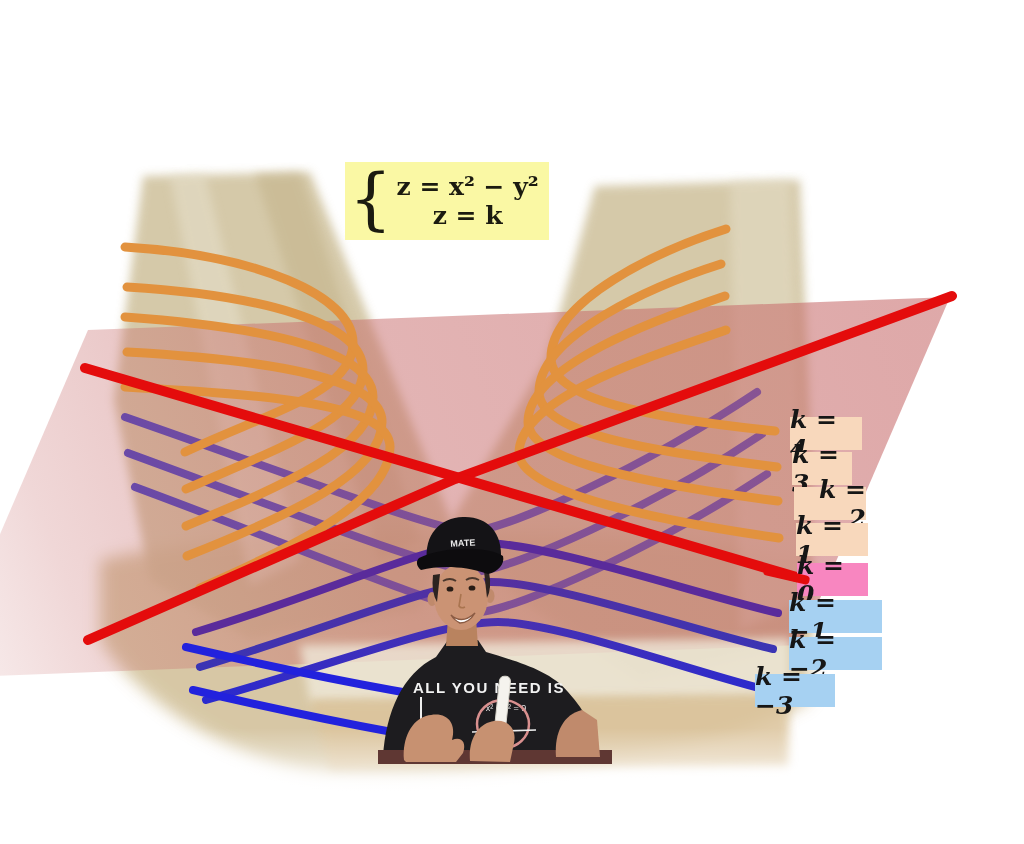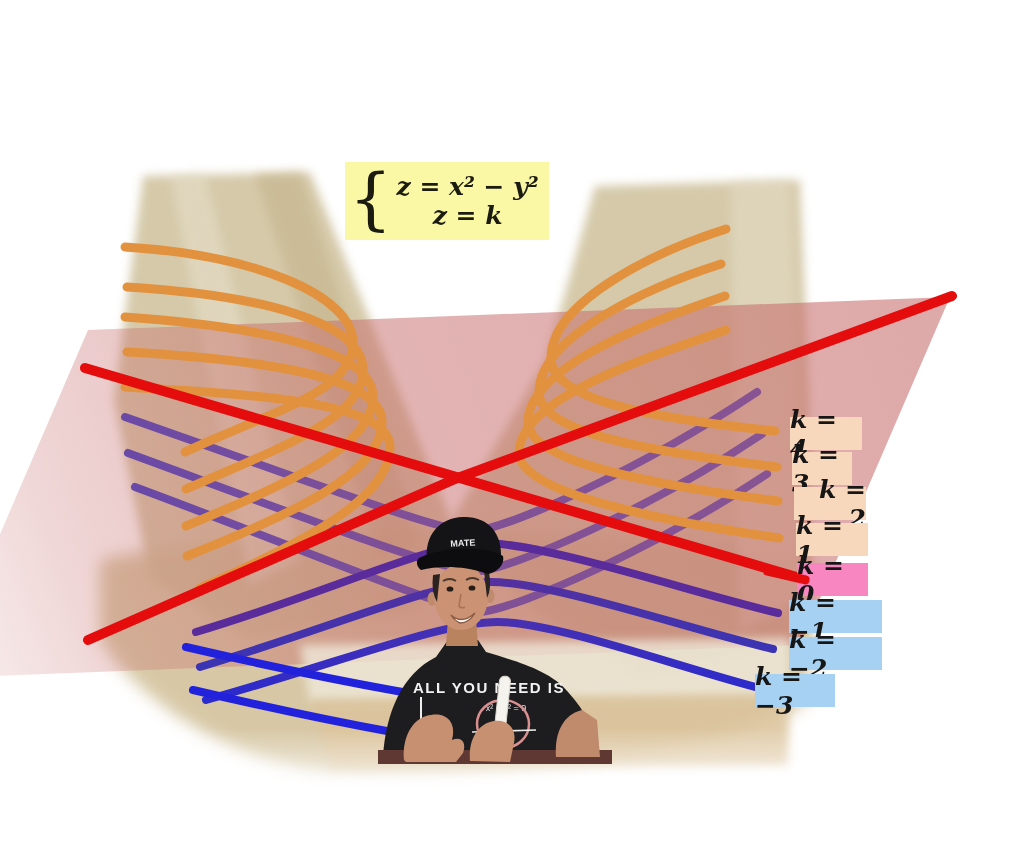--- a/index.html
+++ b/index.html
@@ -5,21 +5,21 @@
   html,body{margin:0;padding:0;background:#ffffff;}
   #stage{position:relative;width:1024px;height:844px;background:#ffffff;overflow:hidden;
          font-family:"DejaVu Serif", serif;}
   #scene{position:absolute;left:0;top:0;}
   .page-title{position:absolute;left:115px;top:99px;width:640px;
       font-family:"Liberation Serif", serif;font-weight:bold;font-size:26px;
       letter-spacing:.3px;color:#121212;}
   .eq-box{position:absolute;left:345px;top:162px;width:204px;height:78px;
       background:#FAF8A4;display:flex;align-items:center;padding:0 6px 0 4px;box-sizing:border-box;}
   .eq-brace{font-size:68px;font-weight:400;line-height:70px;color:#1b1b10;margin-top:-4px;}
-  .eq-lines{flex:1;text-align:center;color:#1b1b10;font-weight:bold;font-style:italic;}
+  .eq-lines{flex:1;text-align:center;color:#1b1b10;font-weight:bold;}
   .eq-l1{font-size:25px;line-height:30px;}
   .eq-l2{font-size:25px;line-height:28px;}
   .klabel{position:absolute;height:33px;display:flex;align-items:center;justify-content:center;
       font-style:italic;font-weight:bold;font-size:25px;color:#161616;z-index:20;}
   .lab-peach{background:#F8D8BC;}
   .lab-pink{background:#F886C0;}
   .lab-blue{background:#A6D1F2;}
   .red-tip{position:absolute;left:763px;top:571px;width:47px;height:9px;background:#E40C0C;
       border-radius:4px;transform:rotate(13deg);z-index:30;}
 </style>

